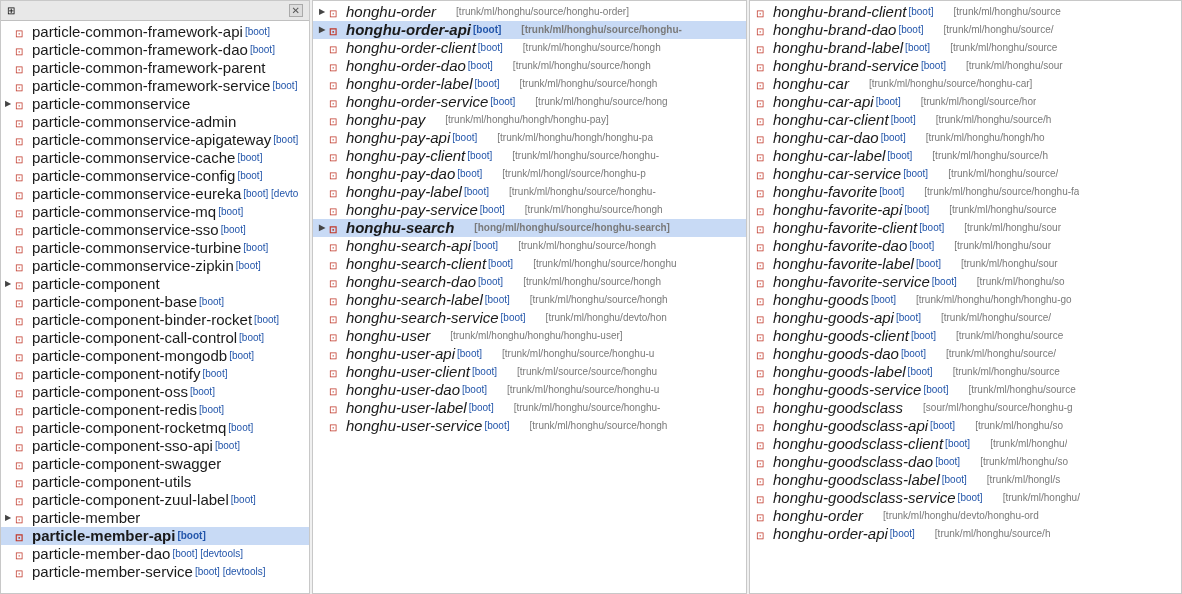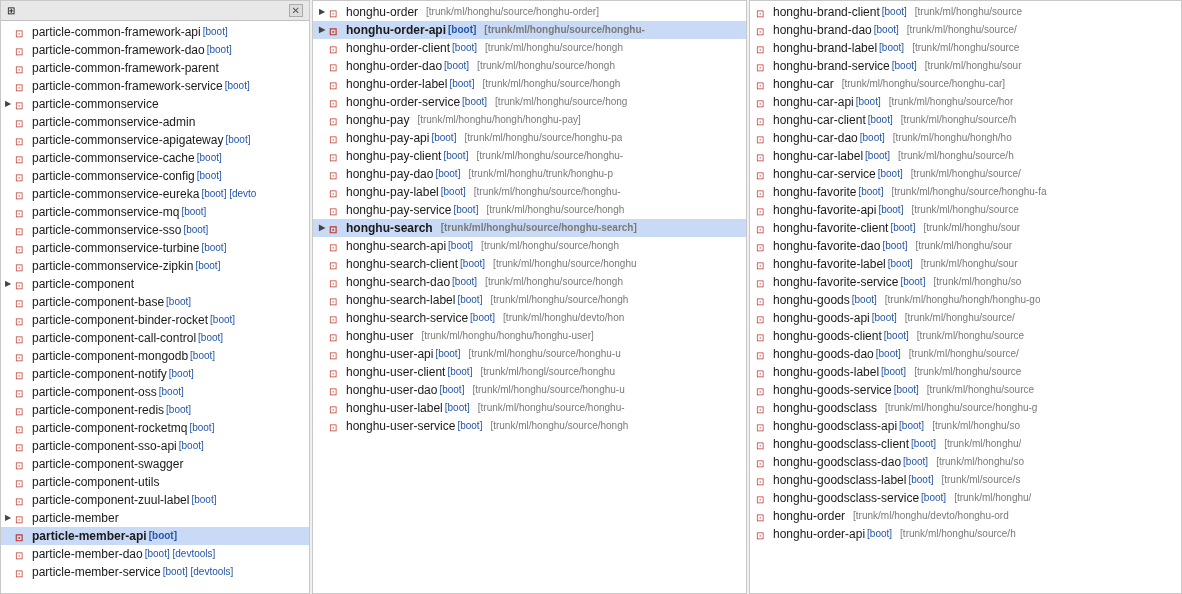--- a/index.html
+++ b/index.html
@@ -87,21 +87,21 @@
     .expand-arrow {
       display: inline-block;
       width: 10px;
       font-size: 8px;
       color: #444;
       flex-shrink: 0;
     }
 
     .item-label {
       color: #1a1a1a;
-      font-size: 12px;
+      font-size: 15px;
     }
 
     .item-badge {
       color: #2255aa;
       font-size: 10px;
       margin-left: 2px;
     }
 
     
     .list-item {
@@ -119,37 +119,38 @@
       font-weight: bold;
     }
 
     .list-item .expand-arrow {
       width: 10px;
       flex-shrink: 0;
     }
 
     .list-item .item-name {
       color: #1a1a1a;
-      font-size: 12px;
+      font-size: 15px;
+      font-style: italic;
     }
 
     .list-item .item-name.bold {
       font-weight: bold;
     }
 
     .list-item .badge {
       color: #2255aa;
       font-size: 10px;
       margin-left: 2px;
     }
 
     .list-item .path-text {
       color: #7a7a7a;
       font-size: 10px;
-      margin-left: 8px;
+      margin-left: 20px;
       overflow: hidden;
       text-overflow: ellipsis;
     }
 
     
     .proj-icon {
       display: inline-block;
       width: 14px;
       height: 12px;
       margin-right: 3px;
@@ -397,55 +398,55 @@
         <span class="expand-arrow">&nbsp;</span>
         <span class="proj-icon">⊡</span>
         <span class="item-name">honghu-pay</span>
         <span class="path-text"> [trunk/ml/honghu/hongh/honghu-pay]</span>
       </div>
       <div class="list-item">
         <span class="expand-arrow">&nbsp;</span>
         <span class="proj-icon">⊡</span>
         <span class="item-name">honghu-pay-api</span>
         <span class="badge"> [boot]</span>
-        <span class="path-text"> [trunk/ml/honghu/source/honghu-pa</span>
+        <span class="path-text"> [trunk/ml/honghu/hongh/honghu-pa</span>
       </div>
       <div class="list-item">
         <span class="expand-arrow">&nbsp;</span>
         <span class="proj-icon">⊡</span>
         <span class="item-name">honghu-pay-client</span>
         <span class="badge"> [boot]</span>
         <span class="path-text"> [trunk/ml/honghu/source/honghu-</span>
       </div>
       <div class="list-item">
         <span class="expand-arrow">&nbsp;</span>
         <span class="proj-icon">⊡</span>
         <span class="item-name">honghu-pay-dao</span>
         <span class="badge"> [boot]</span>
-        <span class="path-text"> [trunk/ml/honghu/trunk/honghu-p</span>
+        <span class="path-text"> [trunk/ml/hongl/source/honghu-p</span>
       </div>
       <div class="list-item">
         <span class="expand-arrow">&nbsp;</span>
         <span class="proj-icon">⊡</span>
         <span class="item-name">honghu-pay-label</span>
         <span class="badge"> [boot]</span>
         <span class="path-text"> [trunk/ml/honghu/source/honghu-</span>
       </div>
       <div class="list-item">
         <span class="expand-arrow">&nbsp;</span>
         <span class="proj-icon">⊡</span>
         <span class="item-name">honghu-pay-service</span>
         <span class="badge"> [boot]</span>
         <span class="path-text"> [trunk/ml/honghu/source/hongh</span>
       </div>
       <div class="list-item highlighted">
         <span class="expand-arrow">▶</span>
         <span class="proj-icon">⊡</span>
         <span class="item-name bold">honghu-search</span>
-        <span class="path-text"> [trunk/ml/honghu/source/honghu-search]</span>
+        <span class="path-text"> [hong/ml/honghu/source/honghu-search]</span>
       </div>
       <div class="list-item">
         <span class="expand-arrow">&nbsp;</span>
         <span class="proj-icon">⊡</span>
         <span class="item-name">honghu-search-api</span>
         <span class="badge"> [boot]</span>
         <span class="path-text"> [trunk/ml/honghu/source/hongh</span>
       </div>
       <div class="list-item">
         <span class="expand-arrow">&nbsp;</span>
@@ -486,21 +487,21 @@
         <span class="proj-icon">⊡</span>
         <span class="item-name">honghu-user-api</span>
         <span class="badge"> [boot]</span>
         <span class="path-text"> [trunk/ml/honghu/source/honghu-u</span>
       </div>
       <div class="list-item">
         <span class="expand-arrow">&nbsp;</span>
         <span class="proj-icon">⊡</span>
         <span class="item-name">honghu-user-client</span>
         <span class="badge"> [boot]</span>
-        <span class="path-text"> [trunk/ml/hongl/source/honghu</span>
+        <span class="path-text"> [trunk/ml/source/source/honghu</span>
       </div>
       <div class="list-item">
         <span class="expand-arrow">&nbsp;</span>
         <span class="proj-icon">⊡</span>
         <span class="item-name">honghu-user-dao</span>
         <span class="badge"> [boot]</span>
         <span class="path-text"> [trunk/ml/honghu/source/honghu-u</span>
       </div>
       <div class="list-item">
         <span class="expand-arrow">&nbsp;</span>
@@ -547,21 +548,21 @@
       </div>
       <div class="list-item">
         <span class="proj-icon">⊡</span>
         <span class="item-name">honghu-car</span>
         <span class="path-text"> [trunk/ml/honghu/source/honghu-car]</span>
       </div>
       <div class="list-item">
         <span class="proj-icon">⊡</span>
         <span class="item-name">honghu-car-api</span>
         <span class="badge"> [boot]</span>
-        <span class="path-text"> [trunk/ml/honghu/source/hor</span>
+        <span class="path-text"> [trunk/ml/hongl/source/hor</span>
       </div>
       <div class="list-item">
         <span class="proj-icon">⊡</span>
         <span class="item-name">honghu-car-client</span>
         <span class="badge"> [boot]</span>
         <span class="path-text"> [trunk/ml/honghu/source/h</span>
       </div>
       <div class="list-item">
         <span class="proj-icon">⊡</span>
         <span class="item-name">honghu-car-dao</span>
@@ -648,21 +649,21 @@
       </div>
       <div class="list-item">
         <span class="proj-icon">⊡</span>
         <span class="item-name">honghu-goods-service</span>
         <span class="badge"> [boot]</span>
         <span class="path-text"> [trunk/ml/honghu/source</span>
       </div>
       <div class="list-item">
         <span class="proj-icon">⊡</span>
         <span class="item-name">honghu-goodsclass</span>
-        <span class="path-text"> [trunk/ml/honghu/source/honghu-g</span>
+        <span class="path-text"> [sour/ml/honghu/source/honghu-g</span>
       </div>
       <div class="list-item">
         <span class="proj-icon">⊡</span>
         <span class="item-name">honghu-goodsclass-api</span>
         <span class="badge"> [boot]</span>
         <span class="path-text"> [trunk/ml/honghu/so</span>
       </div>
       <div class="list-item">
         <span class="proj-icon">⊡</span>
         <span class="item-name">honghu-goodsclass-client</span>
@@ -672,21 +673,21 @@
       <div class="list-item">
         <span class="proj-icon">⊡</span>
         <span class="item-name">honghu-goodsclass-dao</span>
         <span class="badge"> [boot]</span>
         <span class="path-text"> [trunk/ml/honghu/so</span>
       </div>
       <div class="list-item">
         <span class="proj-icon">⊡</span>
         <span class="item-name">honghu-goodsclass-label</span>
         <span class="badge"> [boot]</span>
-        <span class="path-text"> [trunk/ml/source/s</span>
+        <span class="path-text"> [trunk/ml/hongl/s</span>
       </div>
       <div class="list-item">
         <span class="proj-icon">⊡</span>
         <span class="item-name">honghu-goodsclass-service</span>
         <span class="badge"> [boot]</span>
         <span class="path-text"> [trunk/ml/honghu/</span>
       </div>
       <div class="list-item">
         <span class="proj-icon">⊡</span>
         <span class="item-name">honghu-order</span>

